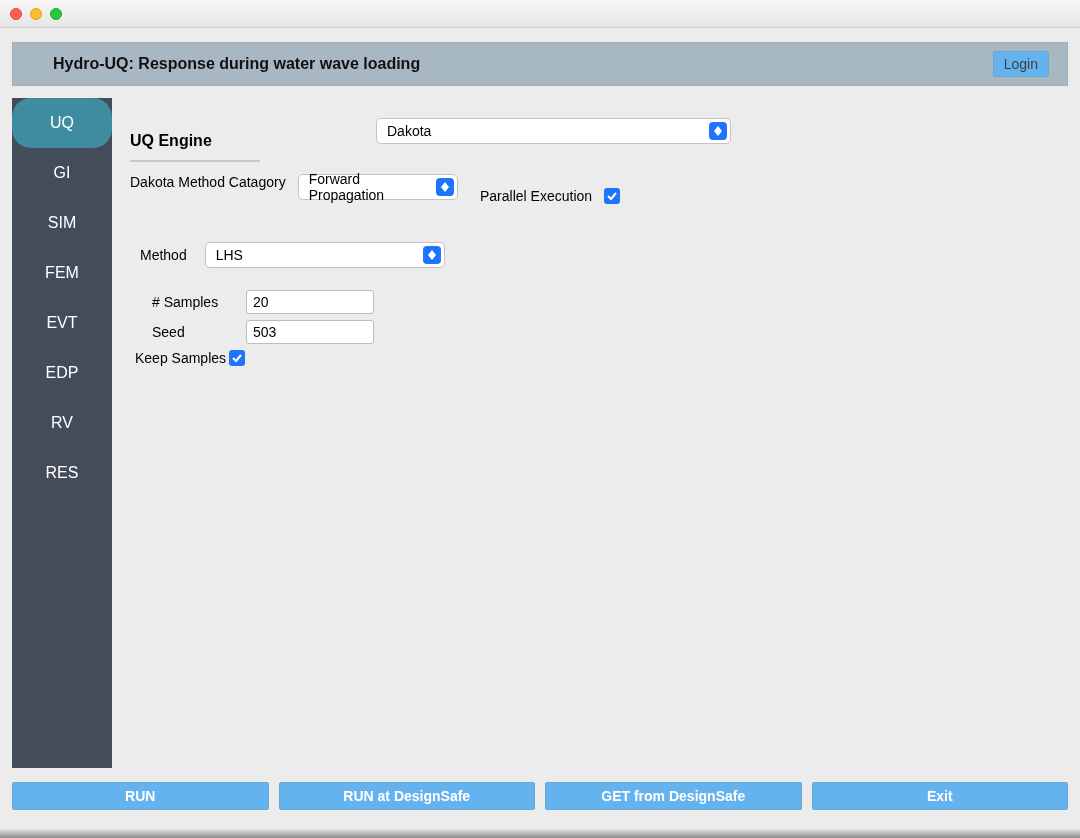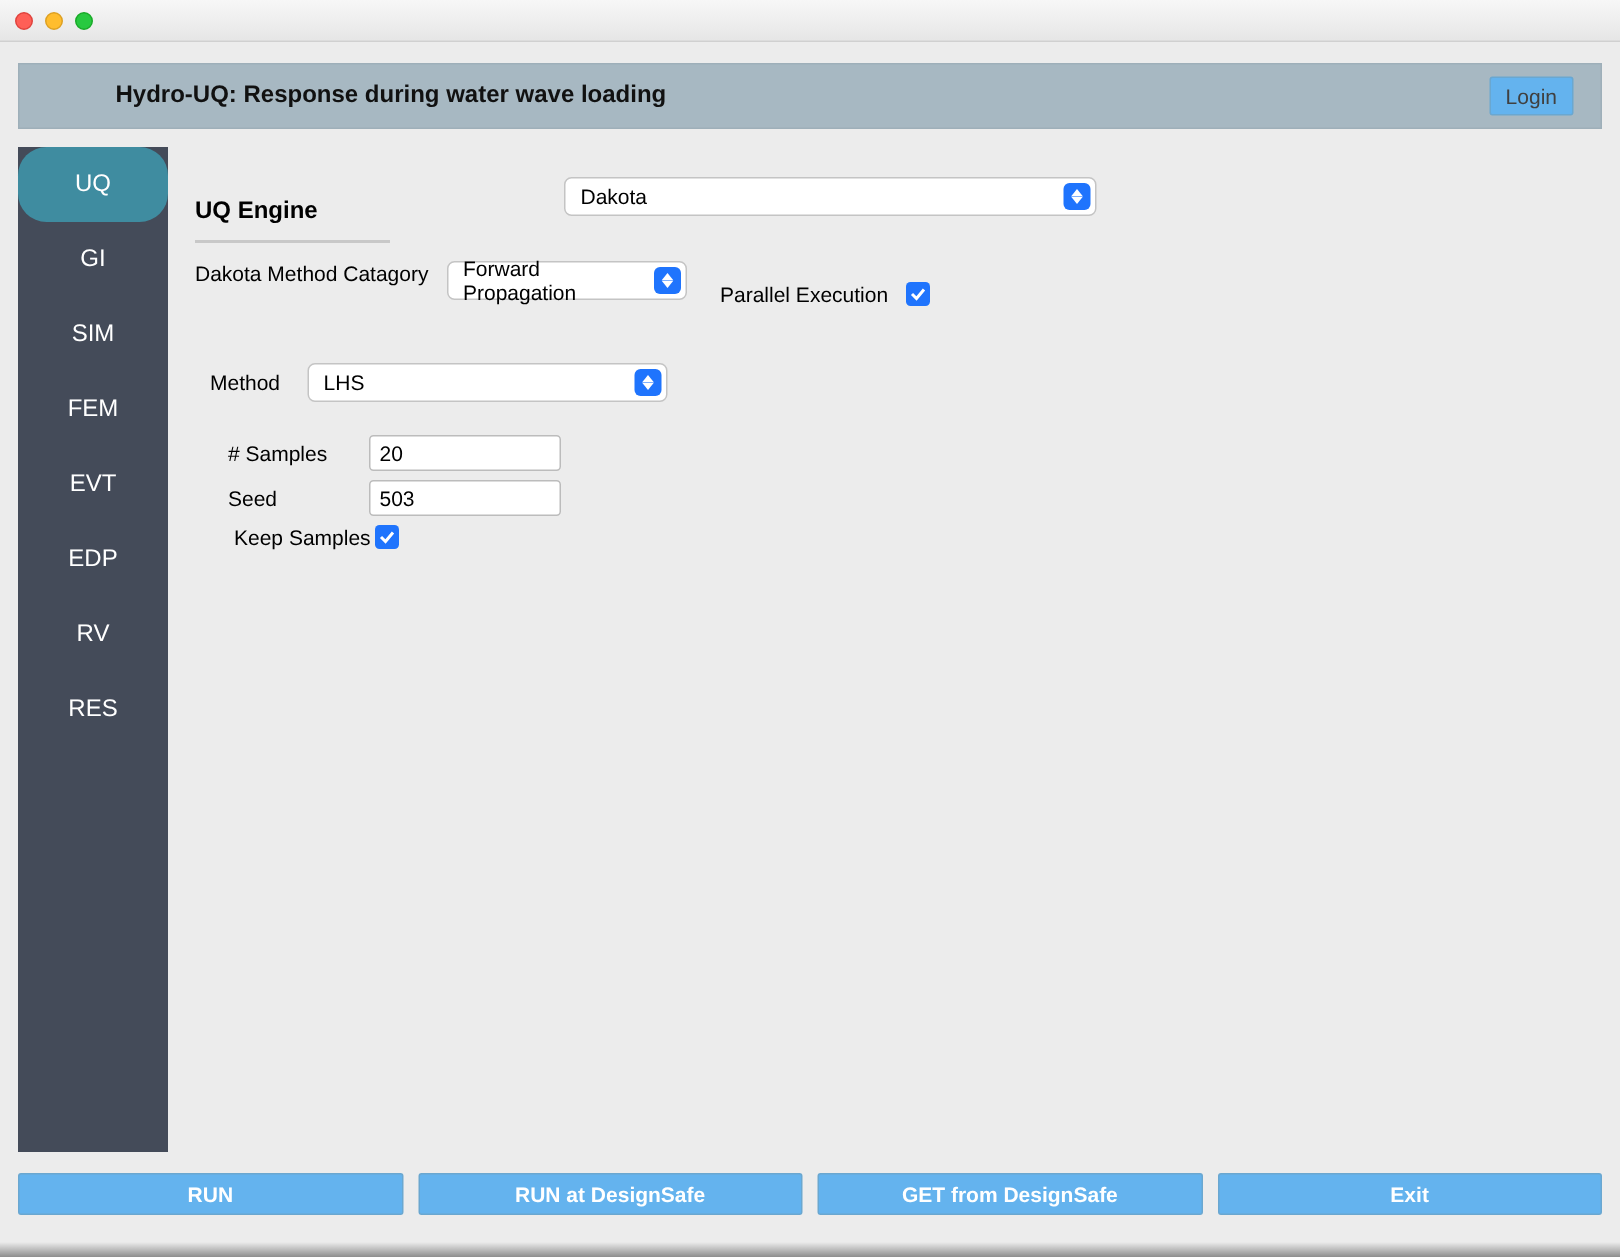--- a/index.html
+++ b/index.html
@@ -20,21 +20,21 @@
 
     .app-body { position: relative; width:100%; height: calc(100% - 28px); background:#ececec; }
 
     .header-bar {
       position: absolute;
       left: 12px; right:12px; top: 14px;
       height: 44px;
       background:#a7b8c2;
       border:1px solid #9eafb9;
       display:flex; align-items:center;
-      padding:0 18px 0 64px;
+      padding:0 18px 0 40px;
     }
     .header-title { font-weight: bold; font-size:16px; color:#111; }
     .login-btn {
       margin-left:auto;
       background:#64b3ee;
       color:#404040; font-size:14px;
       padding:4px 10px;
       border:1px solid #6aa7d0;
       border-radius:2px;
       cursor:pointer;
@@ -107,21 +107,21 @@
     .engine-dd { position:absolute; left:206px; top:18px; width:355px;margin-left:40px; }
 
     .cat-row { position:absolute; top: 74px; left:0; display:flex; gap:12px; }
     .par-row { position:absolute; top: 88px; left: 350px; display:flex; align-items:center; gap:12px; }
 
     .method-row { position:absolute; top: 142px; left:10px; display:flex; align-items:center; gap:18px; }
     .method-dd { width:240px; }
 
     .sample-row { position:absolute; top: 190px; left:22px; display:flex; align-items:center; }
     .seed-row   { position:absolute; top: 220px; left:22px; display:flex; align-items:center; }
-    .keep-row   { position:absolute; top: 250px; left:26px; display:flex; align-items:flex-end; }
+    .keep-row   { position:absolute; top: 250px; left:5px; display:flex; align-items:flex-end; }
     .sample-row .lbl, .seed-row .lbl, .keep-row .lbl { width:94px; }
 
     .bottom-bar {
       position:absolute;
       left:12px; right:12px; bottom: 28px;
       display:flex; gap:10px;
     }
     .bottom-bar button {
       flex:1;
       height:28px;

